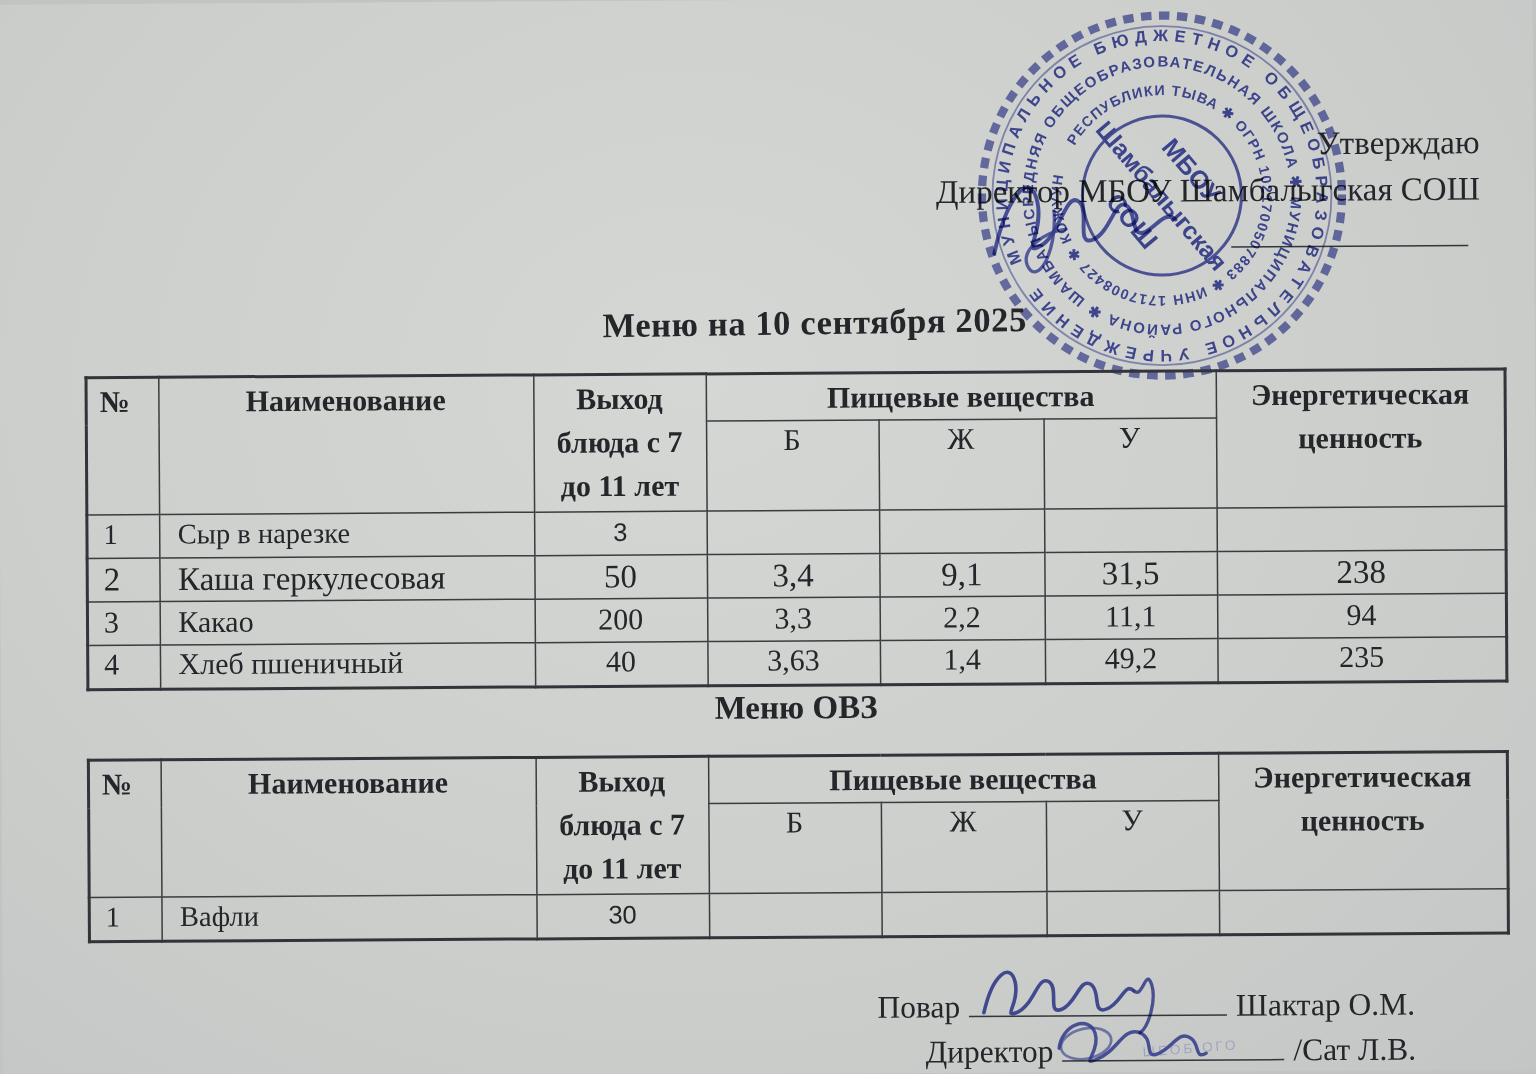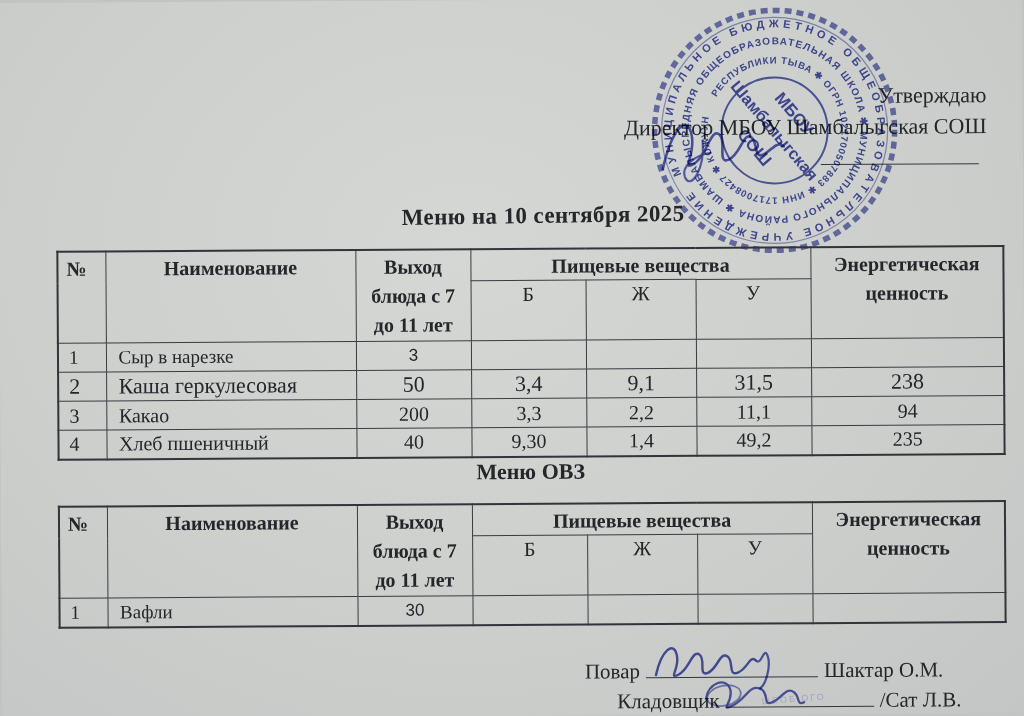--- a/index.html
+++ b/index.html
@@ -199,21 +199,21 @@
           <td>200</td>
           <td>3,3</td>
           <td>2,2</td>
           <td>11,1</td>
           <td>94</td>
         </tr>
         <tr>
           <td>4</td>
           <td>Хлеб пшеничный</td>
           <td>40</td>
-          <td>9,30</td>
+          <td>3,63</td>
           <td>1,4</td>
           <td>49,2</td>
           <td>235</td>
         </tr>
       </tbody>
   </table>
 
   <div class="section-title">Меню ОВЗ</div>
 
   <table class="menu-table t2">
@@ -251,21 +251,21 @@
           <td></td>
         </tr>
       </tbody>
   </table>
 
   <div class="footer">
     <div class="f-line1">
       <span>Повар</span><span class="u u1"></span><span>Шактар О.М.</span>
     </div>
     <div class="f-line2">
-      <span>Кладовщик</span><span class="u u2"></span><span>/Сат Л.В.</span>
+      <span>Директор</span><span class="u u2"></span><span>/Сат Л.В.</span>
     </div>
   </div>
 
   <svg class="sig sig-cook" viewBox="0 0 150 56">
     <path d="M6,40 C12,14 24,6 27,20 C30,34 18,44 28,40 C40,35 42,14 50,20 C56,25 48,42 58,38 C68,34 70,16 78,22 C84,27 78,42 88,38 C98,34 100,20 106,26" fill="none" stroke="#4049ad" stroke-width="2.4" stroke-linecap="round" opacity="0.9"></path>
     <path d="M106,26 C112,32 114,10 118,22 C121,32 116,50 110,54" fill="none" stroke="#4049ad" stroke-width="2.2" stroke-linecap="round" opacity="0.85"></path>
   </svg>
 
   <svg class="sig sig-store" viewBox="0 0 130 50">
     <path d="M10,30 C12,14 30,8 34,20 C38,32 24,42 34,38 C50,32 52,16 64,20 C74,24 66,38 76,34 C86,30 90,18 98,24 C104,28 100,38 108,34" fill="none" stroke="#4049ad" stroke-width="2.3" stroke-linecap="round" opacity="0.85"></path>

